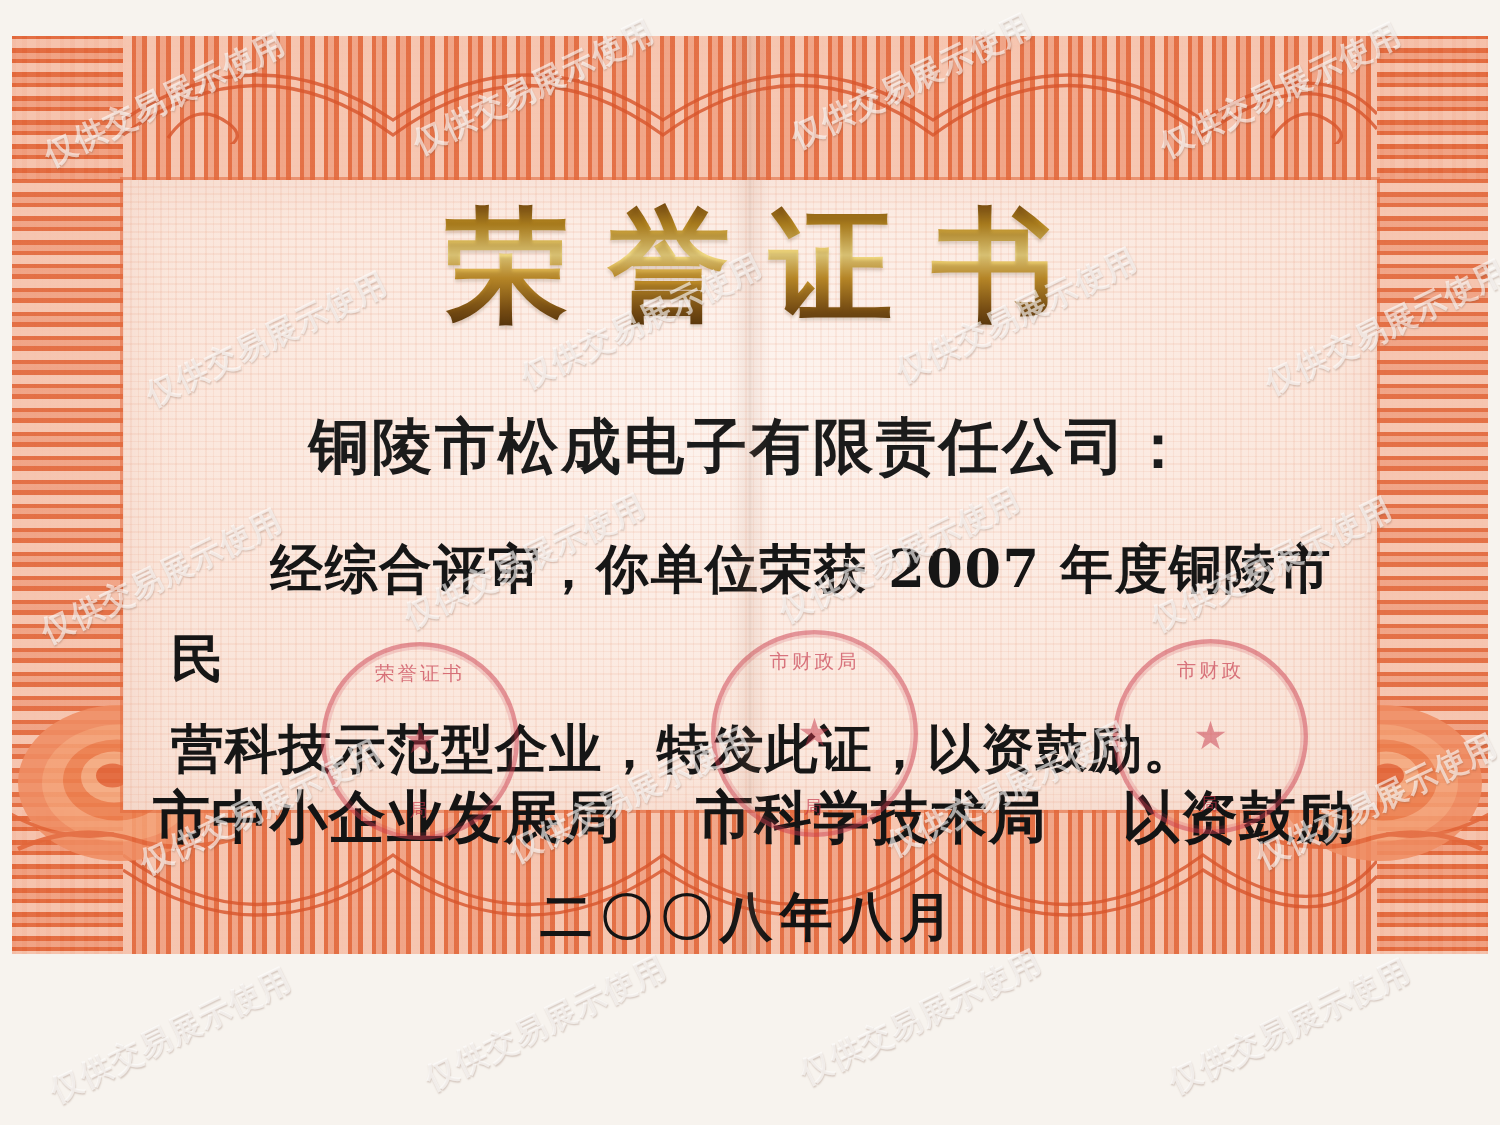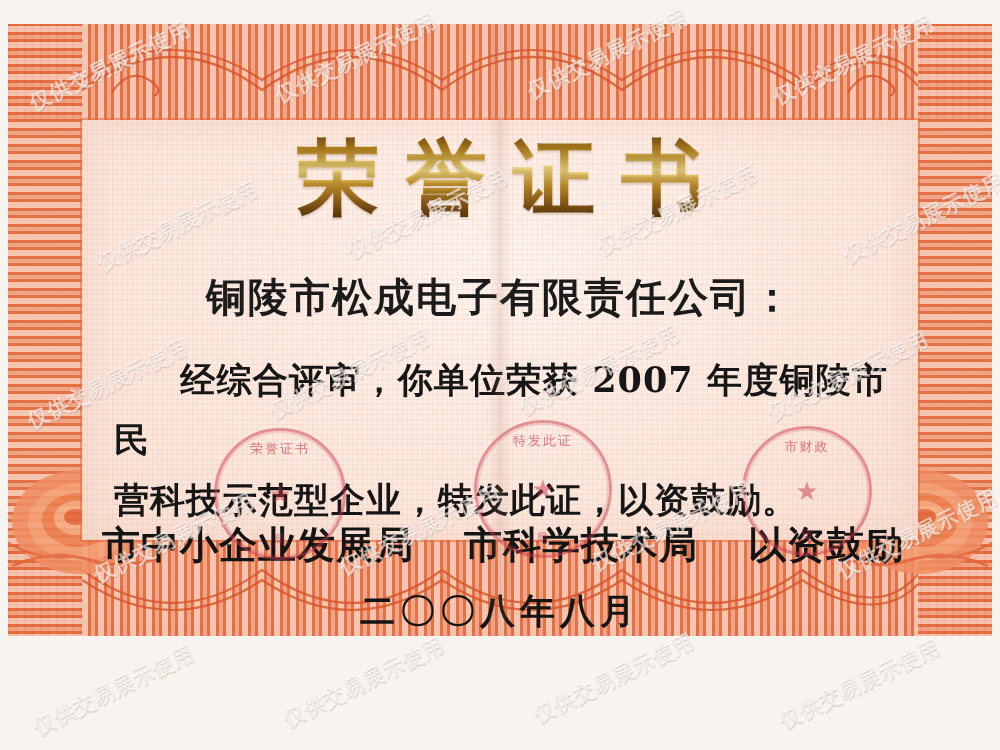--- a/index.html
+++ b/index.html
@@ -349,21 +349,21 @@
 
       <div id="issue-date">二〇〇八年八月</div>
 
       <div id="seal-sme" class="seal">
         <span class="seal-arc">荣誉证书</span>
         <span class="seal-star">★</span>
         <span class="seal-bottom">局</span>
       </div>
 
       <div id="seal-science" class="seal">
-        <span class="seal-arc">特发此证</span>
+        <span class="seal-arc">市财政局</span>
         <span class="seal-star">★</span>
         <span class="seal-bottom">局</span>
       </div>
 
       <div id="seal-finance" class="seal">
         <span class="seal-arc">市财政</span>
         <span class="seal-star">★</span>
         <span class="seal-bottom">局</span>
       </div>
 

